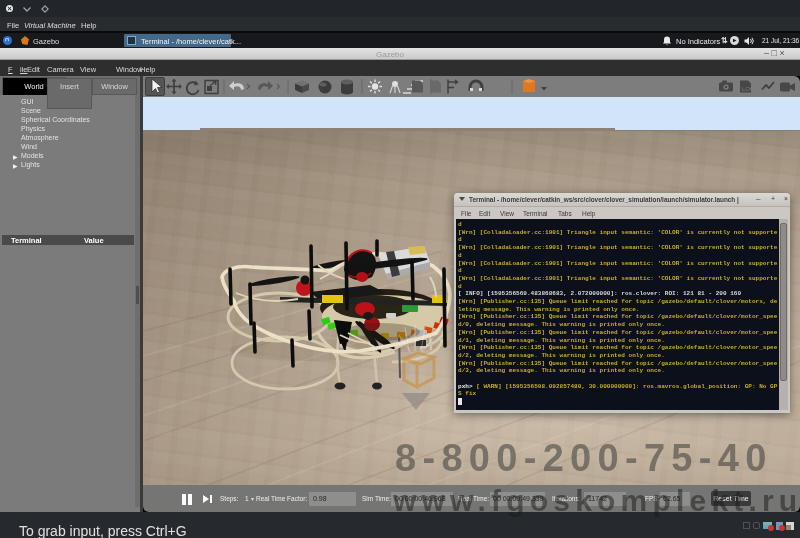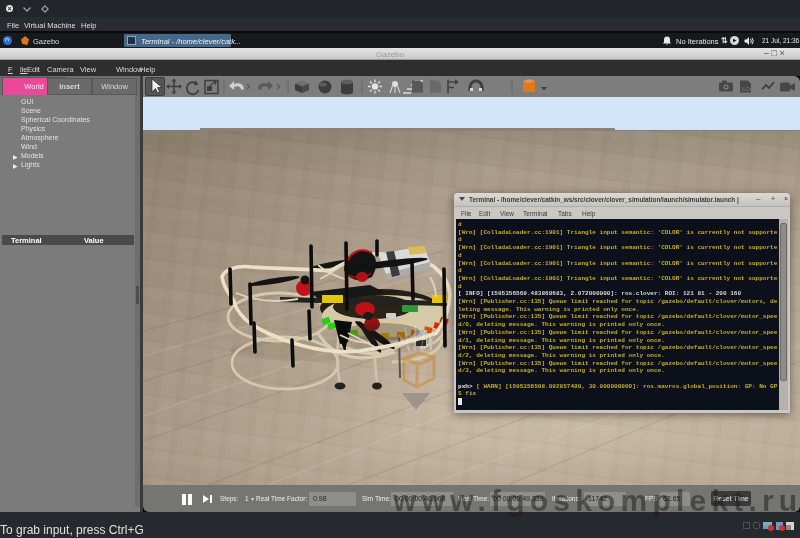--- a/index.html
+++ b/index.html
@@ -15,38 +15,38 @@
   <svg class="abs" style="left:23px;top:7px;" width="8" height="5" viewBox="0 0 8 5">
       <path d="M0.5 0.5 L4 4 L7.5 0.5" stroke="#98a0a8" stroke-width="1.4" fill="none"></path>
     </svg>
   <svg class="abs" style="left:41px;top:5px;" width="8" height="8" viewBox="0 0 8 8">
       <rect x="1.8" y="1.8" width="4.4" height="4.4" transform="rotate(45 4 4)" stroke="#98a0a8" stroke-width="1.2" fill="none"></rect>
     </svg>
 </div>
 
 <div class="abs" style="left:0;top:17px;width:800px;height:14px;background:#282c30;color:#ddd;font-size:7.5px;">
   <span class="abs" style="left:7px;top:4px;">File</span>
-  <span class="abs" style="left:24px;top:4px;">Virtual Machine</span>
+  <span class="abs" style="left:24px;top:4px;font-style:italic;">Virtual Machine</span>
   <span class="abs" style="left:81px;top:4px;">Help</span>
 </div>
 <div class="abs" style="left:0;top:31px;width:800px;height:2px;background:#0a0a0a;"></div>
 
 <div class="abs" style="left:0;top:33px;width:800px;height:15px;background:#17191c;color:#ccc;font-size:7.5px;">
   <div class="abs" style="left:3px;top:3px;width:9px;height:9px;border-radius:50%;background:#2b6fd4;"></div>
   <div class="abs" style="left:4.5px;top:4.5px;width:4px;height:4px;border-radius:50%;border:1px solid #bcd6f2;border-bottom-color:transparent;"></div>
   <div class="abs" style="left:21px;top:3px;width:8px;height:9px;background:#d87818;clip-path:polygon(0 40%,50% 0,100% 35%,80% 100%,15% 90%);"></div>
   <span class="abs" style="left:33px;top:4px;color:#ddd;">Gazebo</span>
   <div class="abs" style="left:124px;top:1px;width:107px;height:13px;background:#44688a;border-radius:1px;">
     <div class="abs" style="left:3px;top:2px;width:9px;height:9px;background:#1e3346;border:1px solid #8aa7bd;"></div>
-    <span class="abs" style="left:17px;top:3px;color:#f2f2f2;white-space:nowrap;font-style:italic;">Terminal - /home/clever/catk...</span>
+    <span class="abs" style="left:17px;top:3px;color:#f2f2f2;white-space:nowrap;">Terminal - /home/clever/catk...</span>
   </div>
   <svg class="abs" style="left:662px;top:3px;" width="10" height="10" viewBox="0 0 10 10">
       <path d="M5 0.5 a3 3 0 0 1 3 3 v2.5 l1 1.5 h-8 l1 -1.5 v-2.5 a3 3 0 0 1 3 -3 Z M4 8.5 a1.2 1.2 0 0 0 2 0 Z" fill="#e8e8e8"></path>
     </svg>
-  <span class="abs" style="left:676px;top:4px;color:#e8e8e8;">No Iterations</span>
+  <span class="abs" style="left:676px;top:4px;color:#e8e8e8;">No Indicators</span>
   <span class="abs" style="left:721px;top:3px;color:#ddd;font-size:8px;font-weight:bold;">⇅</span>
   <div class="abs" style="left:730px;top:3px;width:9px;height:9px;border-radius:50%;background:#d8d8d8;"></div>
   <div class="abs" style="left:732.5px;top:5.5px;width:4px;height:4px;background:#17191c;clip-path:polygon(0 0,100% 50%,0 100%);"></div>
   <svg class="abs" style="left:744px;top:3px;" width="10" height="10" viewBox="0 0 10 10">
       <path d="M0.5 3.5 h2 l2.5 -2.5 v8 l-2.5 -2.5 h-2 Z" fill="#e8e8e8"></path>
       <path d="M6.5 3 a3 3 0 0 1 0 4 M8 1.8 a5 5 0 0 1 0 6.4" stroke="#e8e8e8" stroke-width="1" fill="none"></path>
     </svg>
   <span class="abs" style="left:762px;top:4px;color:#e8e8e8;font-size:6.5px;white-space:nowrap;">21 Jul, 21:36</span>
 </div>
 
@@ -61,22 +61,22 @@
   <span class="abs" style="left:27px;top:5px;">Edit</span>
   <span class="abs" style="left:47px;top:5px;">Camera</span>
   <span class="abs" style="left:80px;top:5px;">View</span>
   <span class="abs" style="left:116px;top:5px;">Window</span>
   <span class="abs" style="left:140px;top:5px;">Help</span>
 </div>
 
 <div class="abs" style="left:0;top:76px;width:143px;height:436px;background:#7b7b7b;">
 
   <div class="abs" style="left:0;top:0;width:143px;height:19px;background:#6e6e6e;"></div>
-  <div class="abs" style="left:2px;top:1px;width:64px;height:18px;background:#ec4899;border:1px solid #585858;border-bottom:none;color:#f2f2f2;font-size:7.5px;text-align:center;line-height:17px;">World</div>
-  <div class="abs" style="left:47px;top:2px;width:45px;height:17px;background:#6a6a6a;border:1px solid #585858;color:#d8d8d8;font-size:7.5px;text-align:center;line-height:16px;font-weight:bold;">Insert</div>
+  <div class="abs" style="left:2px;top:1px;width:64px;height:18px;background:#000000;border:1px solid #585858;border-bottom:none;color:#f2f2f2;font-size:7.5px;text-align:center;line-height:17px;">World</div>
+  <div class="abs" style="left:47px;top:2px;width:45px;height:31px;background:#6a6a6a;border:1px solid #585858;color:#d8d8d8;font-size:7.5px;text-align:center;line-height:16px;">Insert</div>
   <div class="abs" style="left:92px;top:2px;width:45px;height:17px;background:#6a6a6a;border:1px solid #585858;color:#d8d8d8;font-size:7.5px;text-align:center;line-height:16px;">Window</div>
 
   <div class="abs" style="left:0;top:19px;width:143px;color:#e2e2e2;font-size:7px;">
     <div class="abs" style="left:21px;top:3px;">GUI</div>
     <div class="abs" style="left:21px;top:12px;">Scene</div>
     <div class="abs" style="left:21px;top:21px;">Spherical Coordinates</div>
     <div class="abs" style="left:21px;top:30px;">Physics</div>
     <div class="abs" style="left:21px;top:39px;">Atmosphere</div>
     <div class="abs" style="left:21px;top:48px;">Wind</div>
     <div class="abs" style="left:13px;top:58px;font-size:6px;color:#f0f0f0;">▶</div>
@@ -376,20 +376,21 @@
 [Wrn] [Publisher.cc:135] Queue limit reached for topic /gazebo/default/clover/motor_spee
 d/3, deleting message. This warning is printed only once.
 
 <span style="color:#e8e8e8;">pxh&gt;</span> [ WARN] [1595356598.092857480, 30.000000000]: ros.mavros.global_position: GP: No GP
 S fix
 <span style="display:inline-block;width:4px;height:7px;background:#e8e8e8;"></span></div>
     <div class="abs" style="left:325px;top:26px;width:9px;height:191px;background:#b5b2ad;"></div>
     <div class="abs" style="left:326px;top:30px;width:7px;height:158px;background:#8f8c88;border:1px solid #6f6c68;border-radius:2px;"></div>
   </div>
 
+  <div class="abs" style="left:252px;top:340px;width:400px;color:rgba(72,70,66,0.60);font-size:38px;font-weight:bold;letter-spacing:6.3px;white-space:nowrap;">8-800-200-75-40</div>
 </div>
 
 <div class="abs" style="left:143px;top:485px;width:657px;height:27px;background:#757573;border-radius:0 0 6px 6px;color:#eeeeec;font-size:6.5px;">
   <div class="abs" style="left:39px;top:9px;width:3.5px;height:11px;background:#fafafa;"></div>
   <div class="abs" style="left:45px;top:9px;width:3.5px;height:11px;background:#fafafa;"></div>
   <div class="abs" style="left:60px;top:10px;width:0;height:0;border-left:6px solid #fafafa;border-top:4px solid transparent;border-bottom:4px solid transparent;"></div>
   <div class="abs" style="left:67px;top:10px;width:2px;height:8px;background:#fafafa;"></div>
   <span class="abs" style="left:77px;top:10px;">Steps:</span>
   <span class="abs" style="left:102px;top:10px;">1</span>
   <span class="abs" style="left:108px;top:10px;font-size:6px;color:#d8d8d6;">▾</span>
@@ -400,21 +401,21 @@
   <span class="abs" style="left:315px;top:10px;">Real Time:</span>
   <div class="abs" style="left:347px;top:7px;width:55px;height:14px;background:#8e8e8c;color:#26282a;font-size:7px;line-height:14px;padding-left:3px;white-space:nowrap;overflow:hidden;">00 00:00:49.339</div>
   <span class="abs" style="left:409px;top:10px;">Iterations:</span>
   <div class="abs" style="left:441px;top:7px;width:42px;height:14px;background:#8e8e8c;color:#26282a;font-size:7px;line-height:14px;padding-left:4px;white-space:nowrap;overflow:hidden;">11742</div>
   <span class="abs" style="left:502px;top:10px;">FPS:</span>
   <div class="abs" style="left:517px;top:7px;width:30px;height:14px;background:#8e8e8c;color:#26282a;font-size:7px;line-height:14px;padding-left:3px;white-space:nowrap;overflow:hidden;">62.65</div>
   <div class="abs" style="left:568px;top:6px;width:40px;height:15px;background:#3a3a3a;border-radius:2px;color:#f0f0f0;text-align:center;line-height:15px;font-size:7px;">Reset Time</div>
 </div>
 
 <div class="abs" style="left:0;top:512px;width:800px;height:26px;background:#26292d;">
-  <span class="abs" style="left:0;top:11px;color:#e0e0e0;font-size:12px;">To grab input, press Ctrl+G</span>
+  <span class="abs" style="left:19px;top:11px;color:#e0e0e0;font-size:14px;">To grab input, press Ctrl+G</span>
   <div class="abs" style="left:743px;top:10px;width:7px;height:7px;border:1px solid #4e5256;"></div>
   <div class="abs" style="left:753px;top:10px;width:7px;height:7px;border:1px solid #4e5256;border-radius:2px;"></div>
   <div class="abs" style="left:763px;top:10px;width:9px;height:7px;background:linear-gradient(#7fb8a8,#5f98c8);"></div>
   <div class="abs" style="left:768px;top:13px;width:6px;height:6px;background:#cc3333;border-radius:50%;"></div>
   <div class="abs" style="left:776px;top:10px;width:7px;height:8px;background:#7a94b8;"></div>
   <div class="abs" style="left:779px;top:13px;width:6px;height:6px;background:#cc3333;border-radius:50%;"></div>
   <div class="abs" style="left:786px;top:10px;width:8px;height:8px;background:#d8d5cc;"></div>
   <div class="abs" style="left:786px;top:13px;width:5px;height:5px;background:#8a877e;"></div>
 </div>
 

